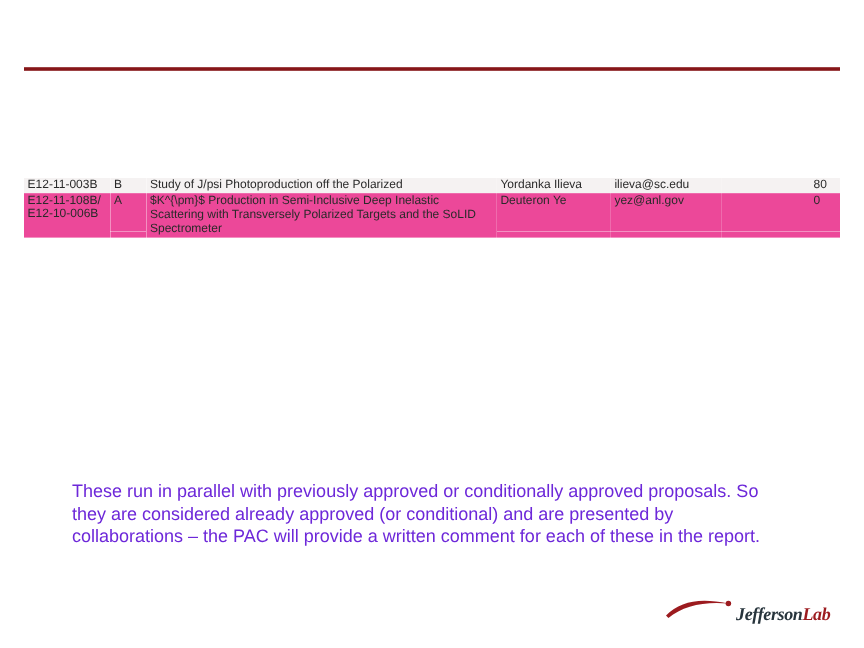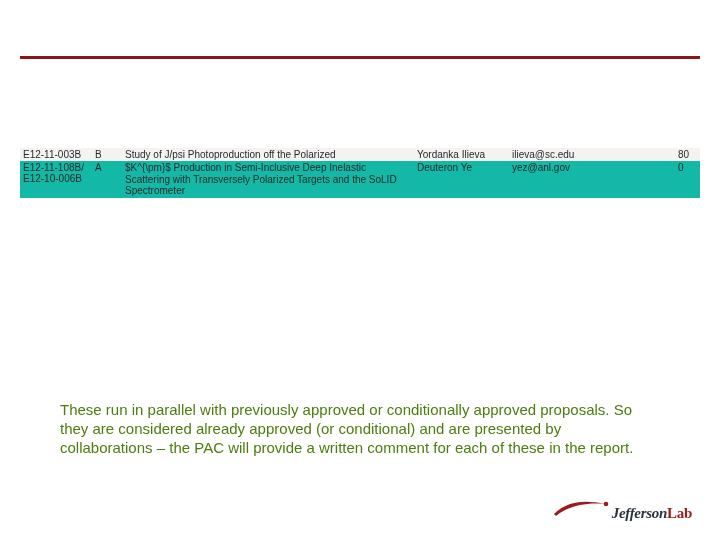--- a/index.html
+++ b/index.html
@@ -41,37 +41,37 @@
   }
   .table td {
     font-size: 10px;
     color: #2a2a2a;
     padding: 1px 3px;
     vertical-align: top;
     overflow: hidden;
     white-space: nowrap;
   }
   .table tr.row0 { background: #f5f2f2; }
-  .table tr.row1 { background: #14b8a6; padding-left: 12px; }
+  .table tr.row1 { background: #ec4899; padding-left: 12px; }
   .col-exp   { width: 72px; }
   .col-rat   { width: 18px; }
   .col-sp    { width: 12px; }
   .col-titl  { width: 292px; }
   .col-name  { width: 95px; }
   .col-email { width: 92px; }
   .col-gap   { width: 74px; }
   .col-num   { width: 25px; text-align: right; }
   .body-text {
     position: absolute;
     top: 400px;
     left: 60px;
     width: 590px;
     font-size: 15px;
     line-height: 1.28;
-    color: #4d7c0f;
+    color: #6d28d9;
   }
   .logo {
     position: absolute;
     right: 28px;
     bottom: 18px;
     display: flex;
     align-items: baseline;
     font-family: "Times New Roman", Times, serif;
   }
   .logo .swoosh {
@@ -80,20 +80,21 @@
     margin-right: 2px;
   }
   .logo-text {
     font-style: italic;
     font-size: 15px;
     font-weight: 600;
     color: #27343c;
     letter-spacing: -0.3px;
   }
   .logo-lab {
+    font-style: italic;
     font-size: 15px;
     font-weight: bold;
     color: #9c1b1f;
     letter-spacing: -0.3px;
   }
 </style>
 </head>
 <body>
 
 <div class="slide">

